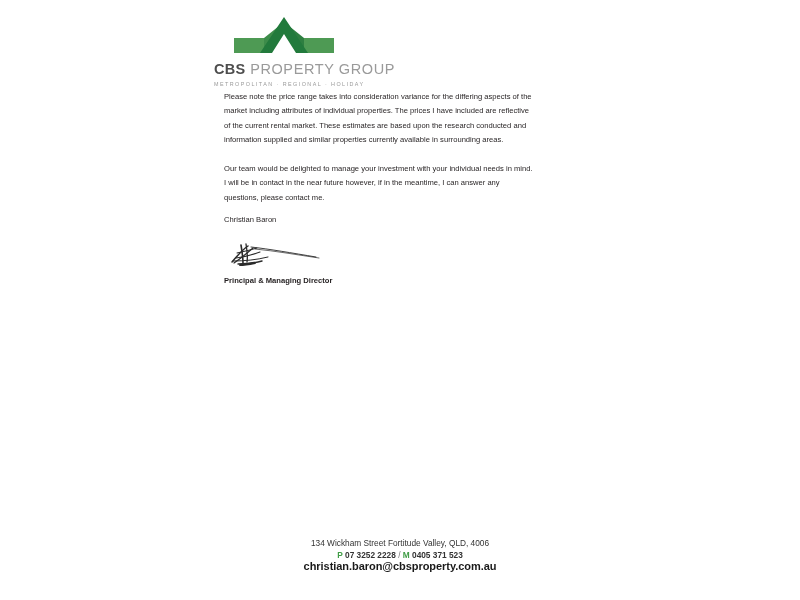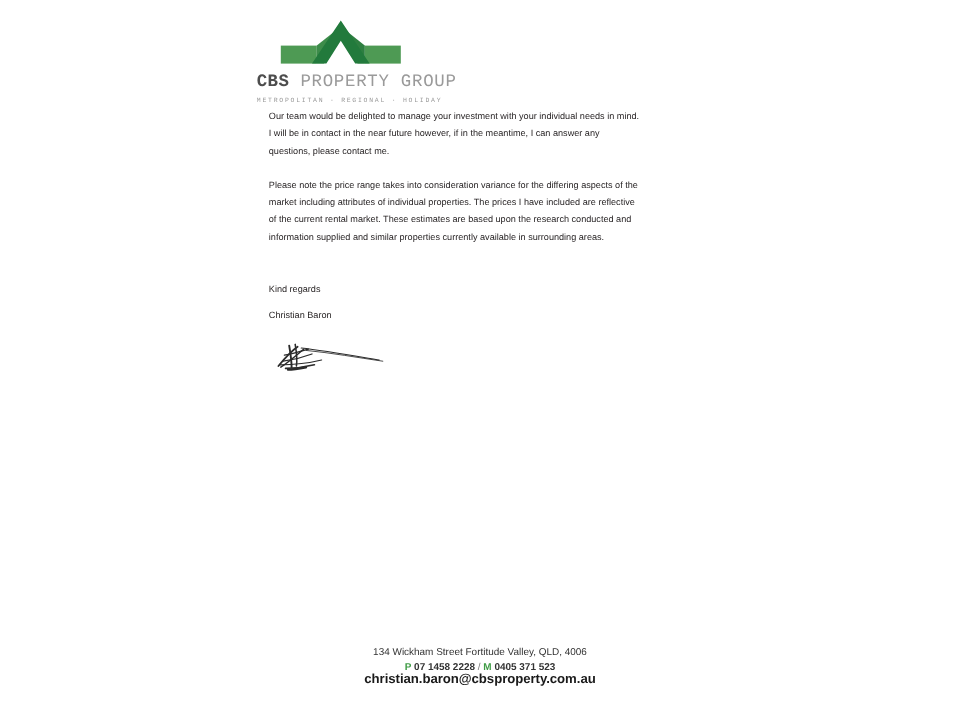--- a/index.html
+++ b/index.html
@@ -22,21 +22,20 @@
     background: #ffffff;
   }
 
   
   .letterhead {
     position: absolute;
     left: 214px;
     top: 12px;
     width: 140px;
     text-align: center;
-    font-family: Liberation Mono, monospace;
   }
   .logo-mark {
     width: 112px;
     height: 46px;
     margin: 0 auto;
     display: block;
   }
   .logo-wordmark {
     margin-top: 4px;
     font-size: 14.5px;
@@ -159,45 +158,45 @@
       <polygon points="56,5 80,41 68,41 56,22 44,41 32,41" fill="#227a3c"></polygon>
     </svg>
 
     <div class="logo-wordmark"><span class="cbs">CBS</span><span> PROPERTY GROUP</span></div>
 
     <div class="logo-tagline">METROPOLITAN · REGIONAL · HOLIDAY</div>
   </div>
 
   <div class="letter-body">
 
+    <p class="para">Please note the price range takes into consideration variance for the differing aspects of the market including attributes of individual properties. The prices I have included are reflective of the current rental market. These estimates are based upon the research conducted and information supplied and similar properties currently available in surrounding areas.</p>
+
     <p class="para">Our team would be delighted to manage your investment with your individual needs in mind.  I will be in contact in the near future however, if in the meantime, I can answer any questions, please contact me.</p>
 
-    <p class="para">Please note the price range takes into consideration variance for the differing aspects of the market including attributes of individual properties. The prices I have included are reflective of the current rental market. These estimates are based upon the research conducted and information supplied and similar properties currently available in surrounding areas.</p>
-
-    <div class="signoff">Kind regards</div>
 
     <div class="signer-name">Christian Baron</div>
 
     <svg class="signature" viewBox="0 0 105 26" aria-hidden="true">
       <g fill="none" stroke="#2b2b2b" stroke-linecap="round" stroke-linejoin="round">
         <path d="M8 20 C13 14, 18 8, 24 4" stroke-width="1.5"></path>
         <path d="M10 21 C16 17, 22 12, 29 6" stroke-width="1.2"></path>
         <path d="M17 3 C18 9, 19 15, 19 21" stroke-width="1.6"></path>
         <path d="M22 2 C23 8, 24 14, 23 20" stroke-width="1.3"></path>
         <path d="M13 11 C19 10, 26 8, 33 6" stroke-width="1.1"></path>
         <path d="M12 16 C20 15, 28 13, 36 10" stroke-width="1.1"></path>
         <path d="M9 19 C20 19, 32 18, 44 15" stroke-width="1.0"></path>
         <path d="M27 5 C45 7, 68 11, 92 15" stroke-width="0.9"></path>
         <path d="M31 7 C52 9, 74 13, 95 16" stroke-width="0.7"></path>
         <path d="M14 22 C22 22, 30 21, 38 19" stroke-width="1.4"></path>
         <path d="M16 23 C21 23, 26 22, 31 21" stroke-width="2.0"></path>
       </g>
     </svg>
 
+    <div class="signer-title">Principal &amp; Managing Director</div>
   </div>
 
   <div class="footer">
     <div class="footer-address">134 Wickham Street Fortitude Valley, QLD, 4006</div>
-    <div class="footer-phones"><span class="tag">P</span> <span>07 1458 2228</span> <span class="sep">/</span> <span class="tag">M</span> <span>0405 371 523</span></div>
+    <div class="footer-phones"><span class="tag">P</span> <span>07 3252 2228</span> <span class="sep">/</span> <span class="tag">M</span> <span>0405 371 523</span></div>
     <div class="footer-email">christian.baron@cbsproperty.com.au</div>
   </div>
 
 </div>
 
 </body></html>

